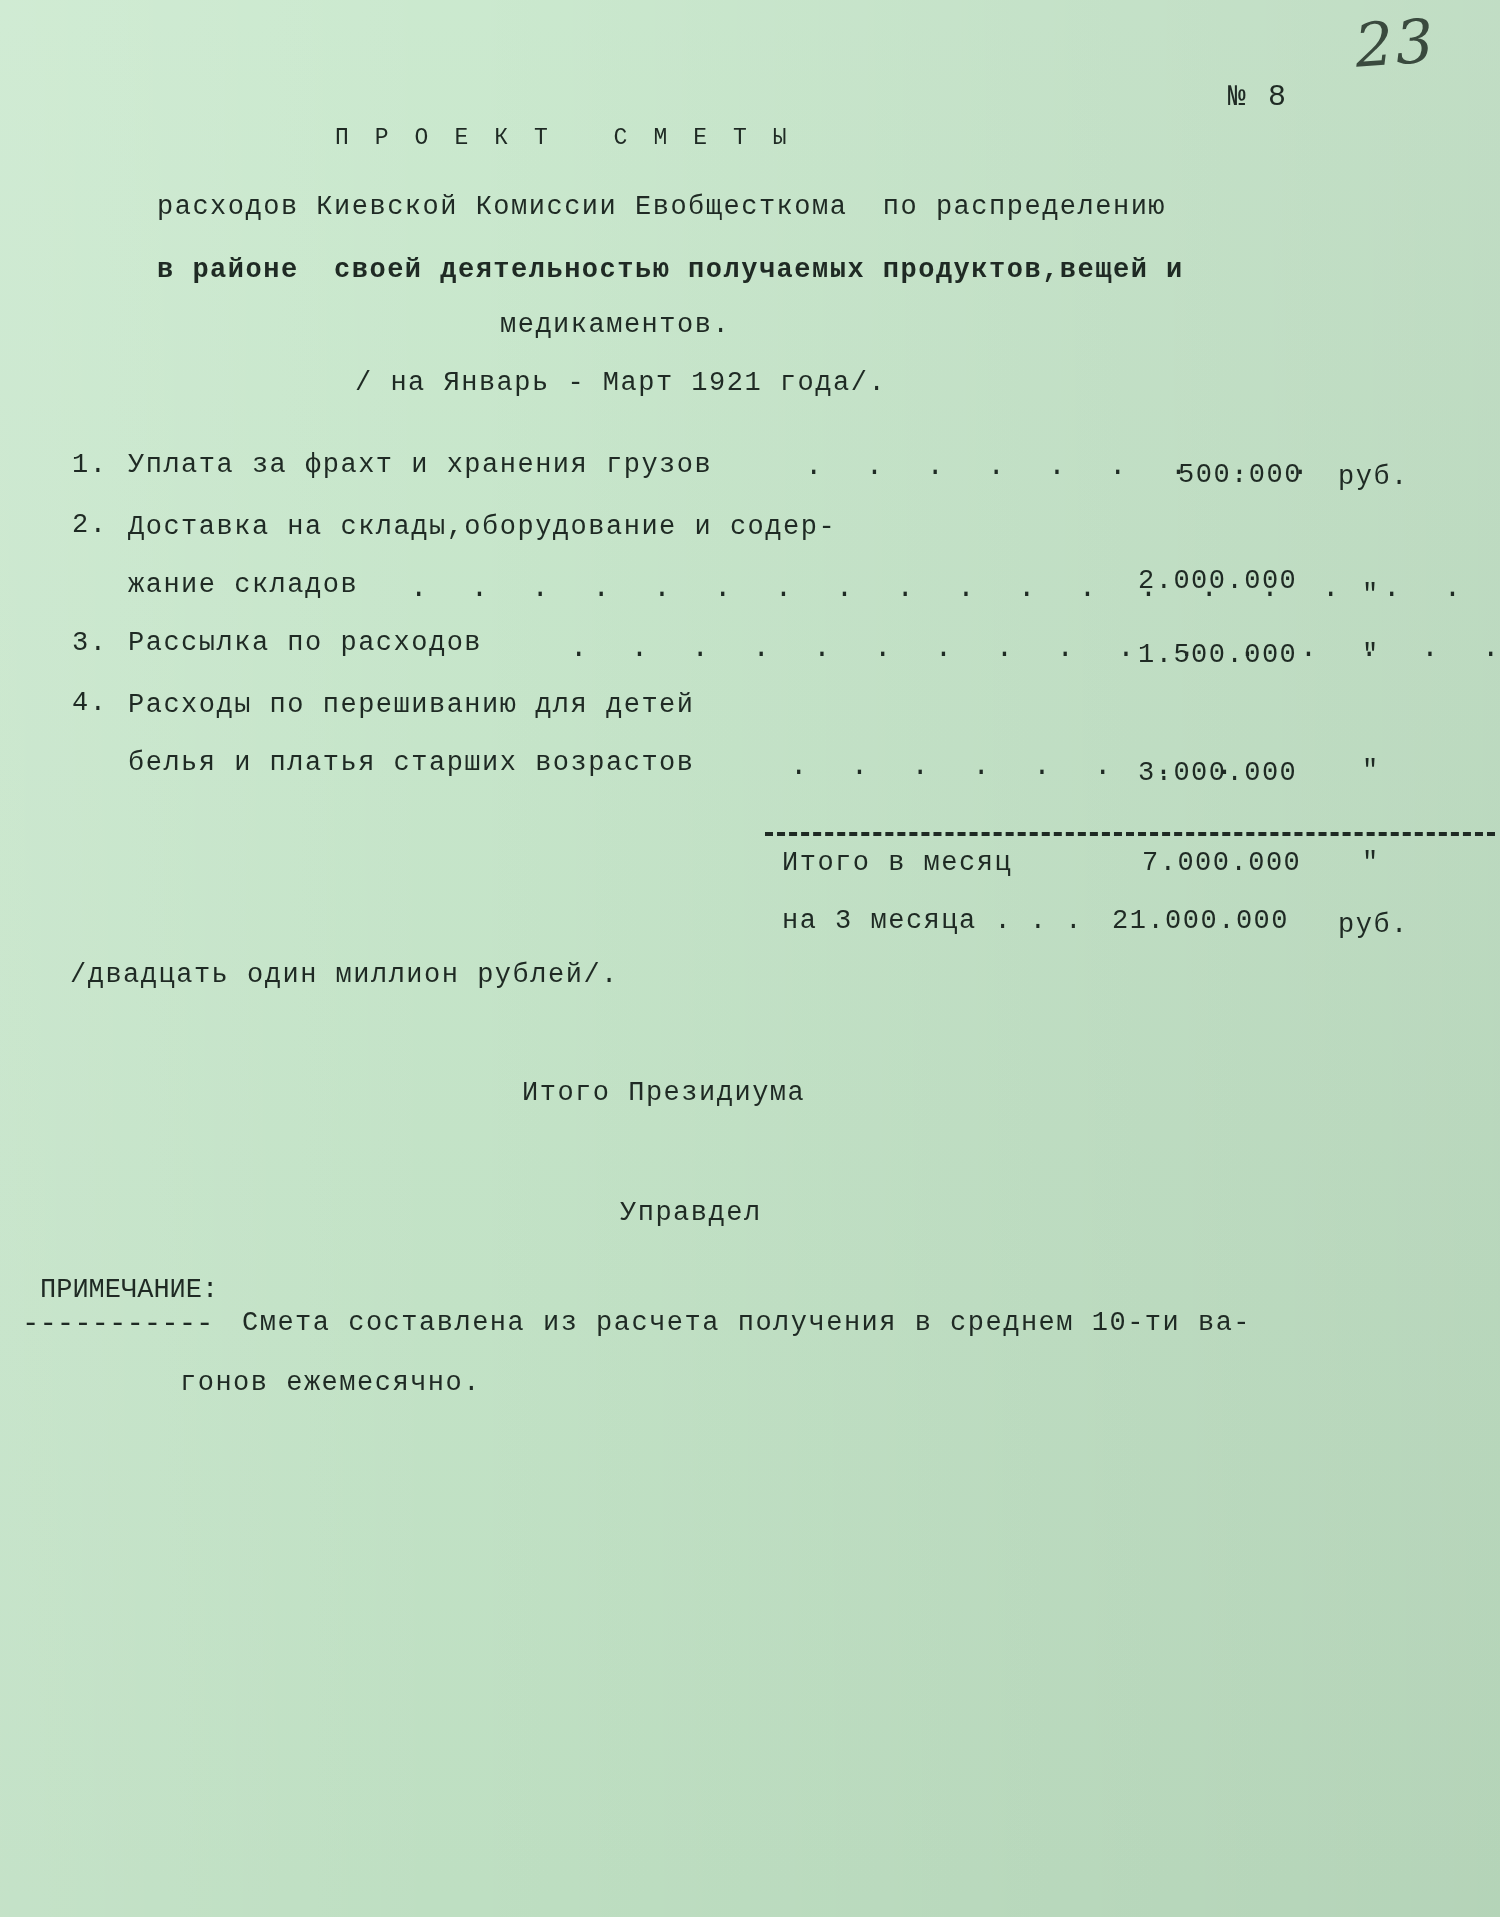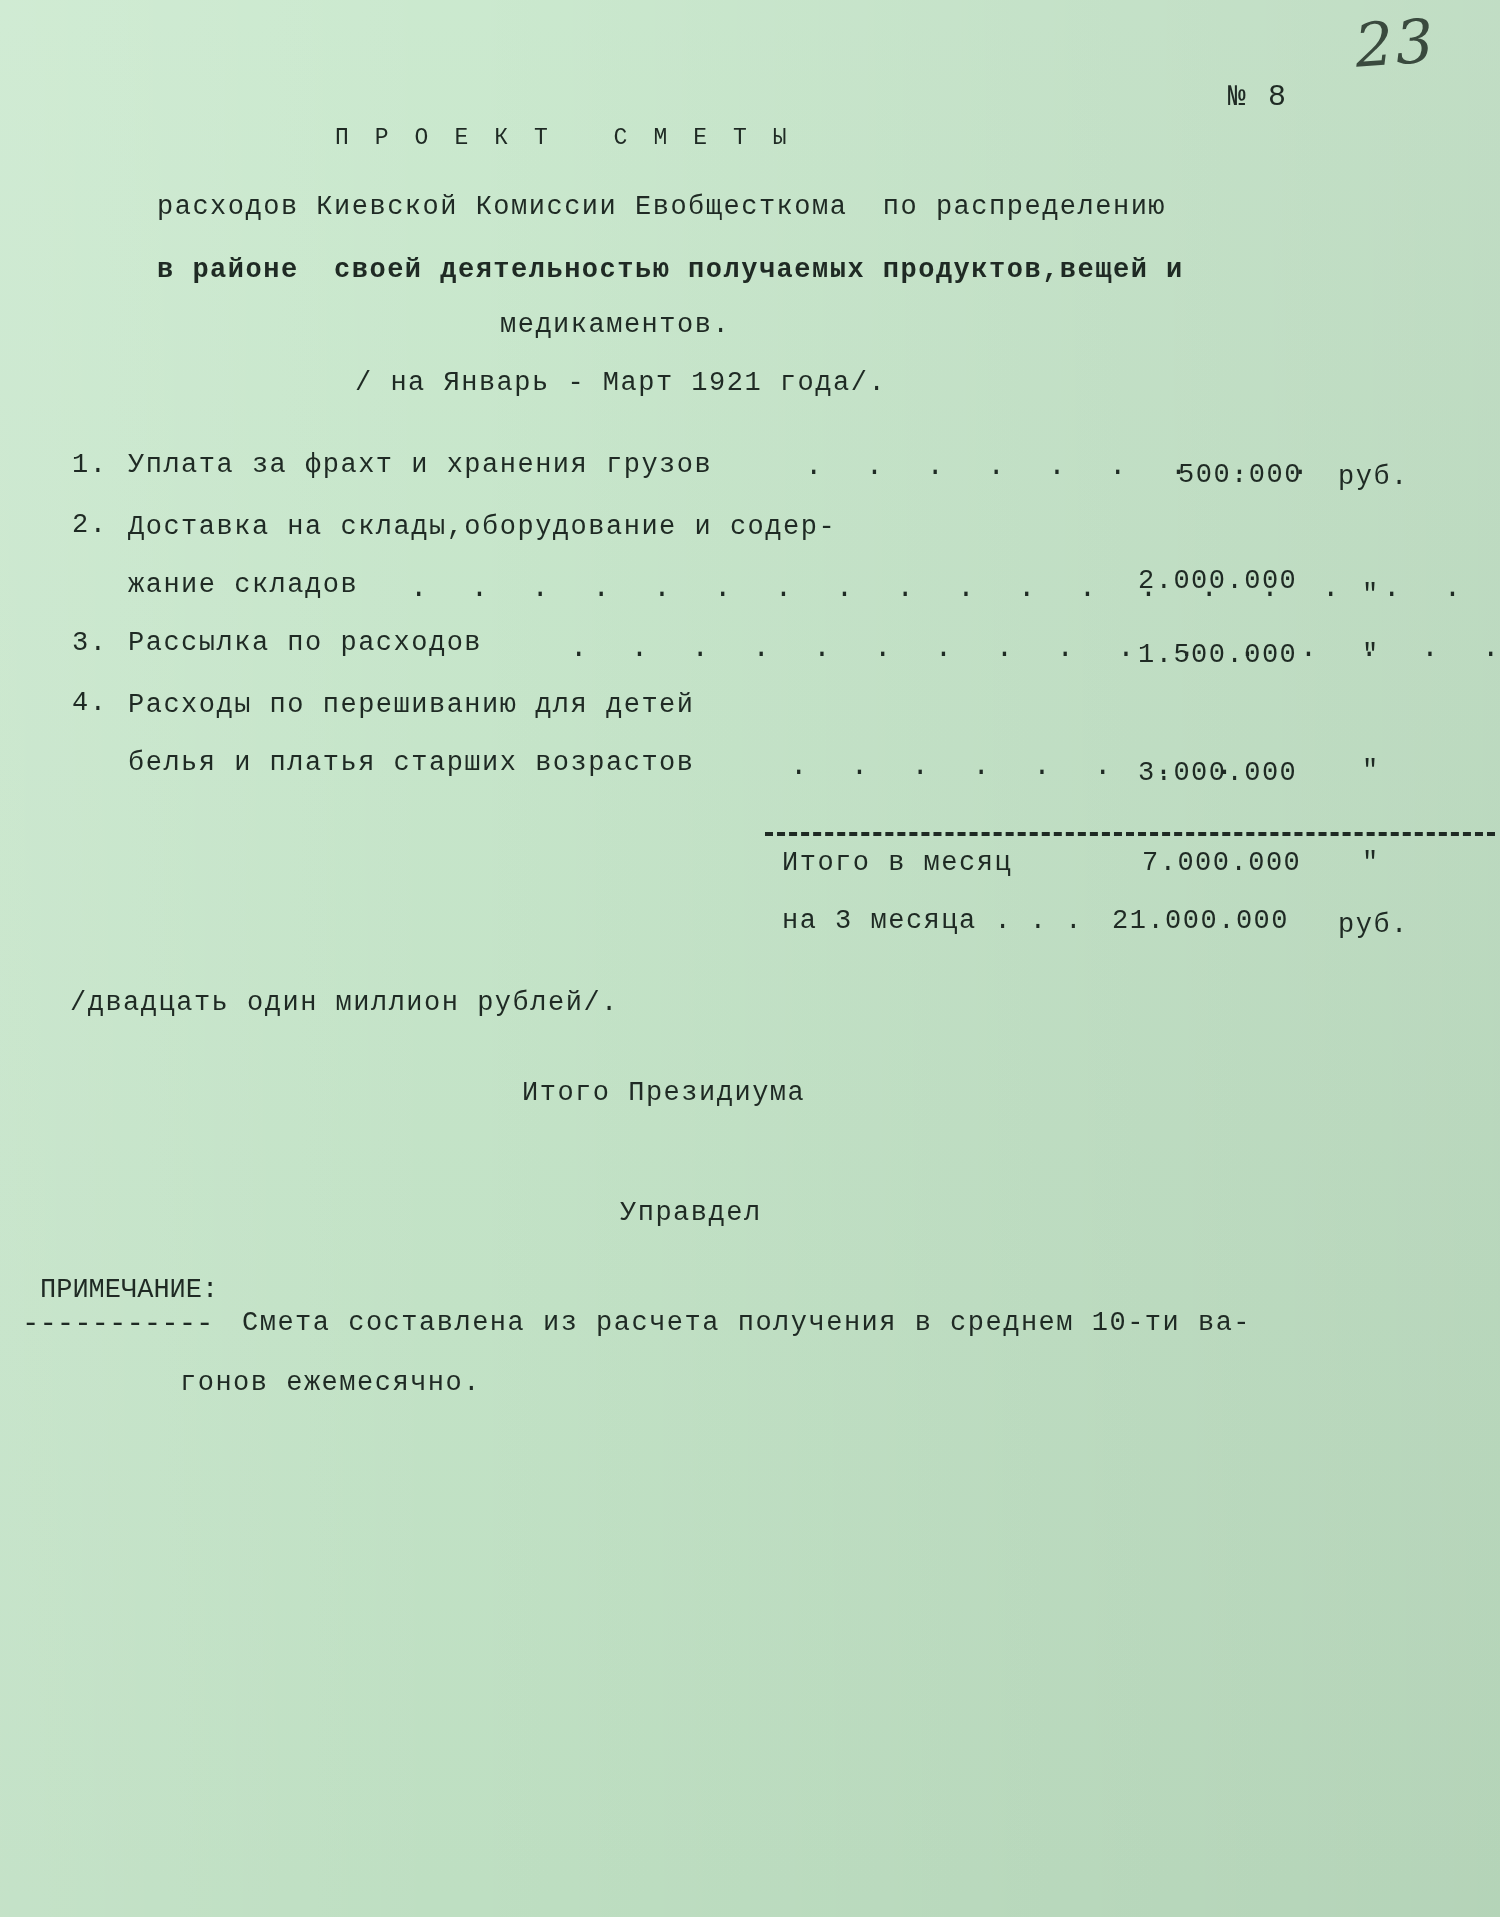--- a/index.html
+++ b/index.html
@@ -87,21 +87,21 @@
   <div>
     <div class="abs type" style="left:782px; top:848px;">Итого в месяц</div>
     <div class="abs type" style="left:1142px; top:848px;">7.000.000</div>
     <div class="abs type" style="left:1362px; top:848px;">"</div>
 
     <div class="abs type" style="left:782px; top:906px;">на 3 месяца . . .</div>
     <div class="abs type" style="left:1112px; top:906px;">21.000.000</div>
     <div class="abs type" style="left:1338px; top:910px;">руб.</div>
   </div>
 
-  <div class="abs type" style="left:70px; top:960px;margin-top:28px;">/двадцать один миллион рублей/.</div>
+  <div class="abs type" style="left:70px; top:960px;">/двадцать один миллион рублей/.</div>
 
   <div class="abs type" style="left:522px; top:1078px;">Итого Президиума</div>
   <div class="abs type" style="left:620px; top:1198px;">Управдел</div>
 
   <div>
     <div class="abs type" style="left:40px; top:1275px; letter-spacing:0px;">ПРИМЕЧАНИЕ:</div>
     <div class="abs type note-dash" style="left:22px; top:1308px;">-----------</div>
     <div class="abs type" style="left:242px; top:1308px;">Смета составлена из расчета получения в среднем 10-ти ва-</div>
     <div class="abs type" style="left:180px; top:1368px;">гонов ежемесячно.</div>
   </div>

